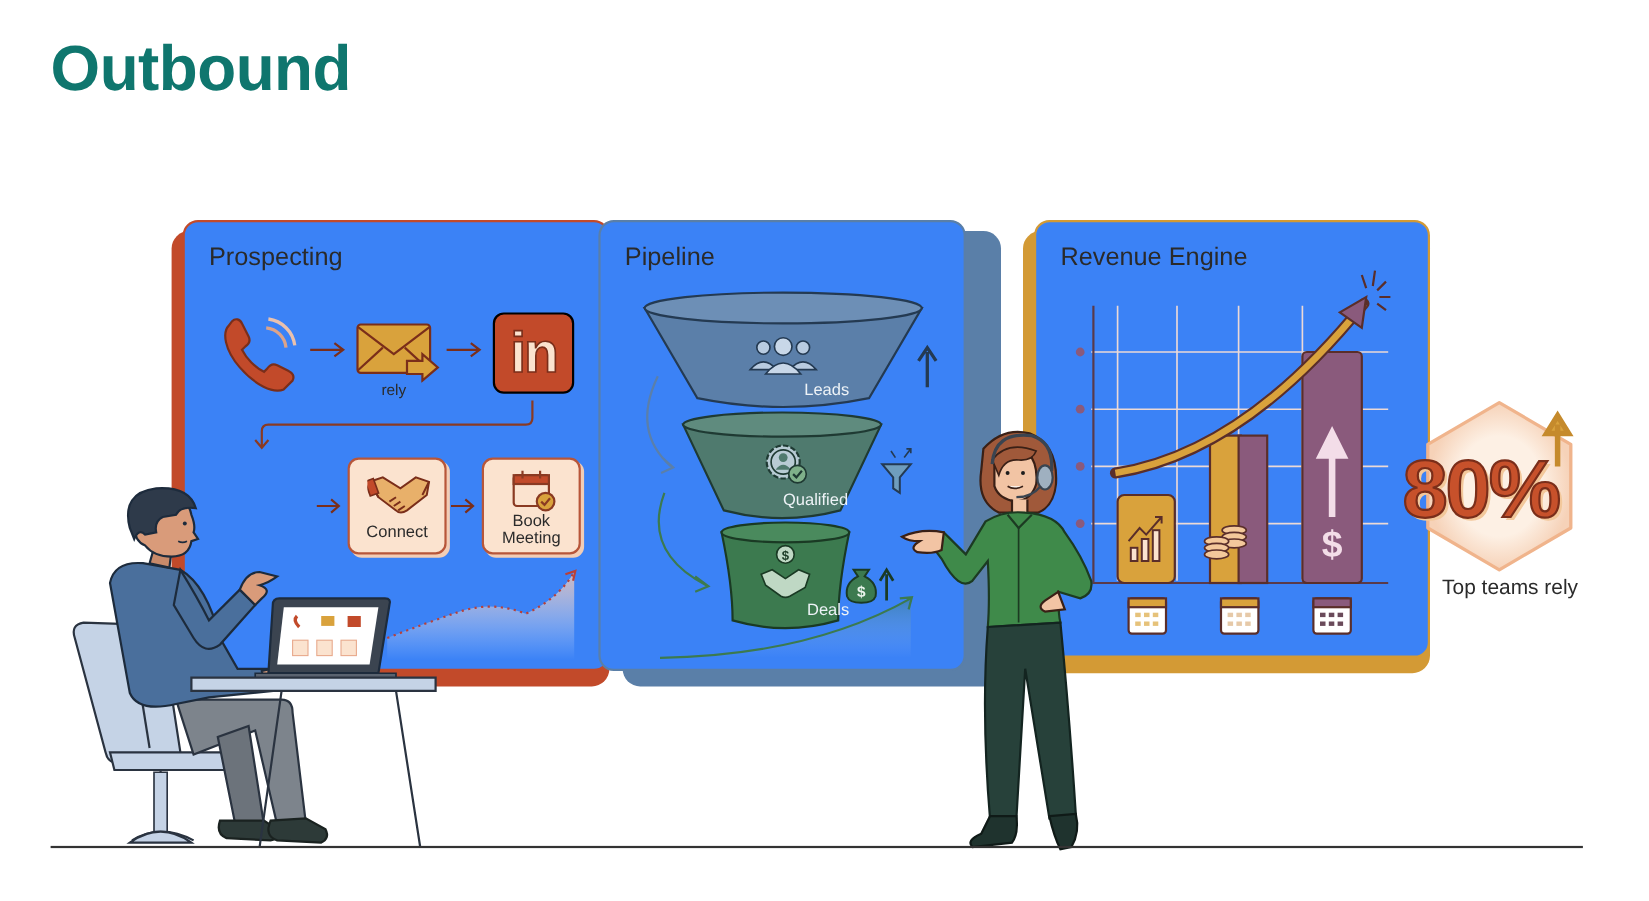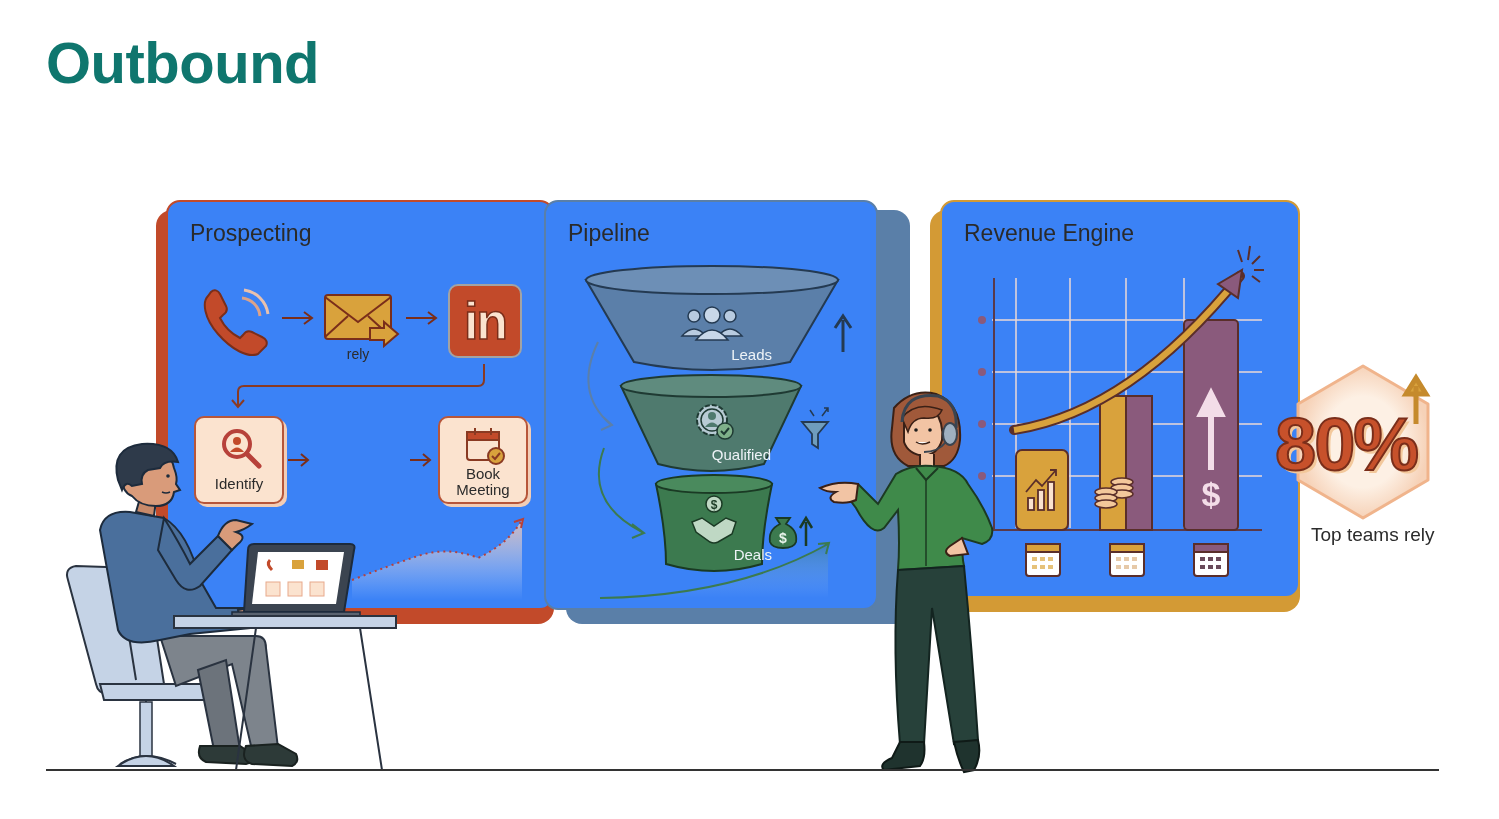--- a/index.html
+++ b/index.html
@@ -56,39 +56,38 @@
   <svg class="abs" style="left:154px;top:90px" width="80" height="56" viewBox="0 0 80 56">
     <rect x="3" y="3" width="66" height="44" rx="3" fill="#d9a23c" stroke="#7a2e1a" stroke-width="2"></rect>
     <path d="M3 5 L36 30 L69 5 M3 45 L26 24 M69 45 L46 24" stroke="#7a2e1a" stroke-width="2" fill="none"></path>
     <path d="M48 36 H62 V30 L76 42 L62 54 V48 H48 Z" fill="#d9a23c" stroke="#7a2e1a" stroke-width="2"></path>
   </svg>
   <div class="lbl" style="left:170px;top:144px;width:40px;font-size:14px">rely</div>
   <svg class="abs" style="left:236px;top:108px" width="36" height="16">
       <path d="M2 8 H32 M24 2 L32 8 L24 14" stroke="#7a2e1a" stroke-width="2" fill="none"></path>
     </svg>
 
-  <div class="abs" style="left:280px;top:82px;width:74px;height:74px;background:#c24a2a;border:2px solid #a3a3a3;border-radius:10px;color:#fbe3cf;font-weight:700;font-size:52px;line-height:70px;text-align:center;letter-spacing:-2px;-webkit-text-stroke:1.5px #7a2e1a">in</div>
+  <div class="abs" style="left:280px;top:82px;width:74px;height:74px;background:#c24a2a;border:2px solid #000000;border-radius:10px;color:#fbe3cf;font-weight:700;font-size:52px;line-height:70px;text-align:center;letter-spacing:-2px;-webkit-text-stroke:1.5px #7a2e1a">in</div>
 
   <svg class="abs" style="left:60px;top:160px" width="270" height="50">
     <path d="M256 2 V18 Q256 24 250 24 H16 Q10 24 10 30 V44 M4 38 L10 45 L16 38" stroke="#8a3a22" stroke-width="2" fill="none"></path>
   </svg>
 
-  <div class="step-box" style="left:26px;top:214px">
-    <svg class="abs" style="left:23px;top:8px" width="44" height="44" viewBox="0 0 44 44">
-      <circle cx="18" cy="18" r="13" fill="#fbe3cf" stroke="#b7413a" stroke-width="4"></circle>
-      <circle cx="18" cy="15" r="4" fill="#c24a2a"></circle>
-      <path d="M11 26 Q18 17 25 26" fill="#c24a2a"></path>
-      <path d="M28 28 L40 40" stroke="#b7413a" stroke-width="5" stroke-linecap="round"></path>
-    </svg>
-    <div class="lbl" style="top:58px">Identify</div>
-  </div>
   <svg class="abs" style="left:118px;top:250px" width="26" height="16">
       <path d="M2 8 H22 M15 2 L22 8 L15 14" stroke="#7a2e1a" stroke-width="2" fill="none"></path>
     </svg>
 
+  <div class="step-box" style="left:148px;top:214px">
+    <svg class="abs" style="left:16px;top:12px" width="58" height="40" viewBox="0 0 58 40">
+      <path d="M2 8 L14 4 L30 14 L44 4 L56 8 L54 20 L36 34 Q30 38 26 34 L10 22 Z" fill="#e8b06a" stroke="#7a2e1a" stroke-width="1.8"></path>
+      <path d="M2 8 L10 22 M56 8 L50 20 M20 26 L26 22 M24 30 L30 26 M28 34 L34 30" stroke="#7a2e1a" stroke-width="1.8"></path>
+      <rect x="0" y="6" width="8" height="14" fill="#c24a2a" stroke="#7a2e1a" stroke-width="1.5" transform="rotate(-20 4 13)"></rect>
+    </svg>
+    <div class="lbl" style="top:58px">Connect</div>
+  </div>
   <svg class="abs" style="left:240px;top:250px" width="26" height="16">
       <path d="M2 8 H22 M15 2 L22 8 L15 14" stroke="#7a2e1a" stroke-width="2" fill="none"></path>
     </svg>
 
   <div class="step-box" style="left:270px;top:214px">
     <svg class="abs" style="left:25px;top:8px" width="42" height="40" viewBox="0 0 42 40">
       <rect x="2" y="6" width="32" height="28" rx="3" fill="#fbe3cf" stroke="#8a3a22" stroke-width="2"></rect>
       <rect x="2" y="6" width="32" height="8" fill="#c24a2a" stroke="#8a3a22" stroke-width="2"></rect>
       <path d="M10 2 V9 M26 2 V9" stroke="#8a3a22" stroke-width="2"></path>
       <circle cx="31" cy="30" r="8" fill="#d9a23c" stroke="#8a3a22" stroke-width="2"></circle>

